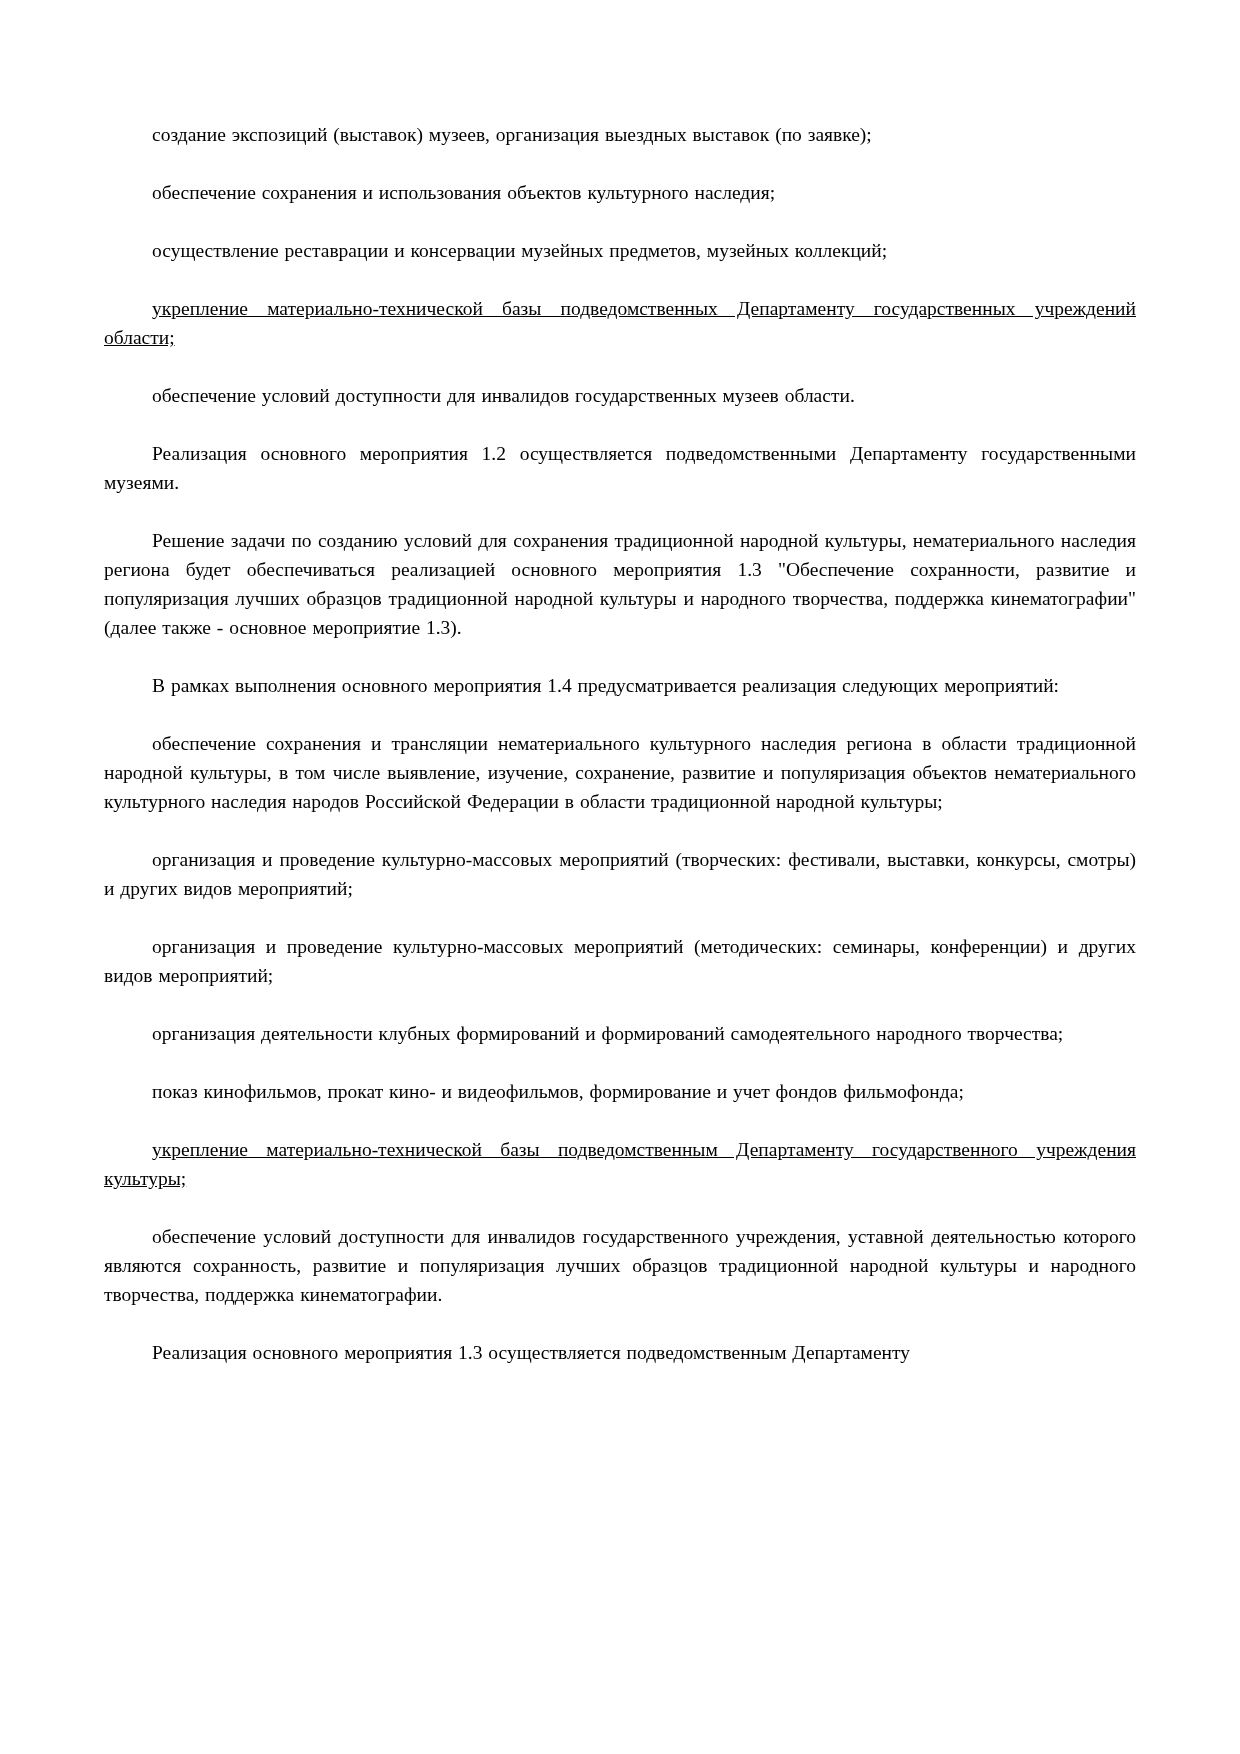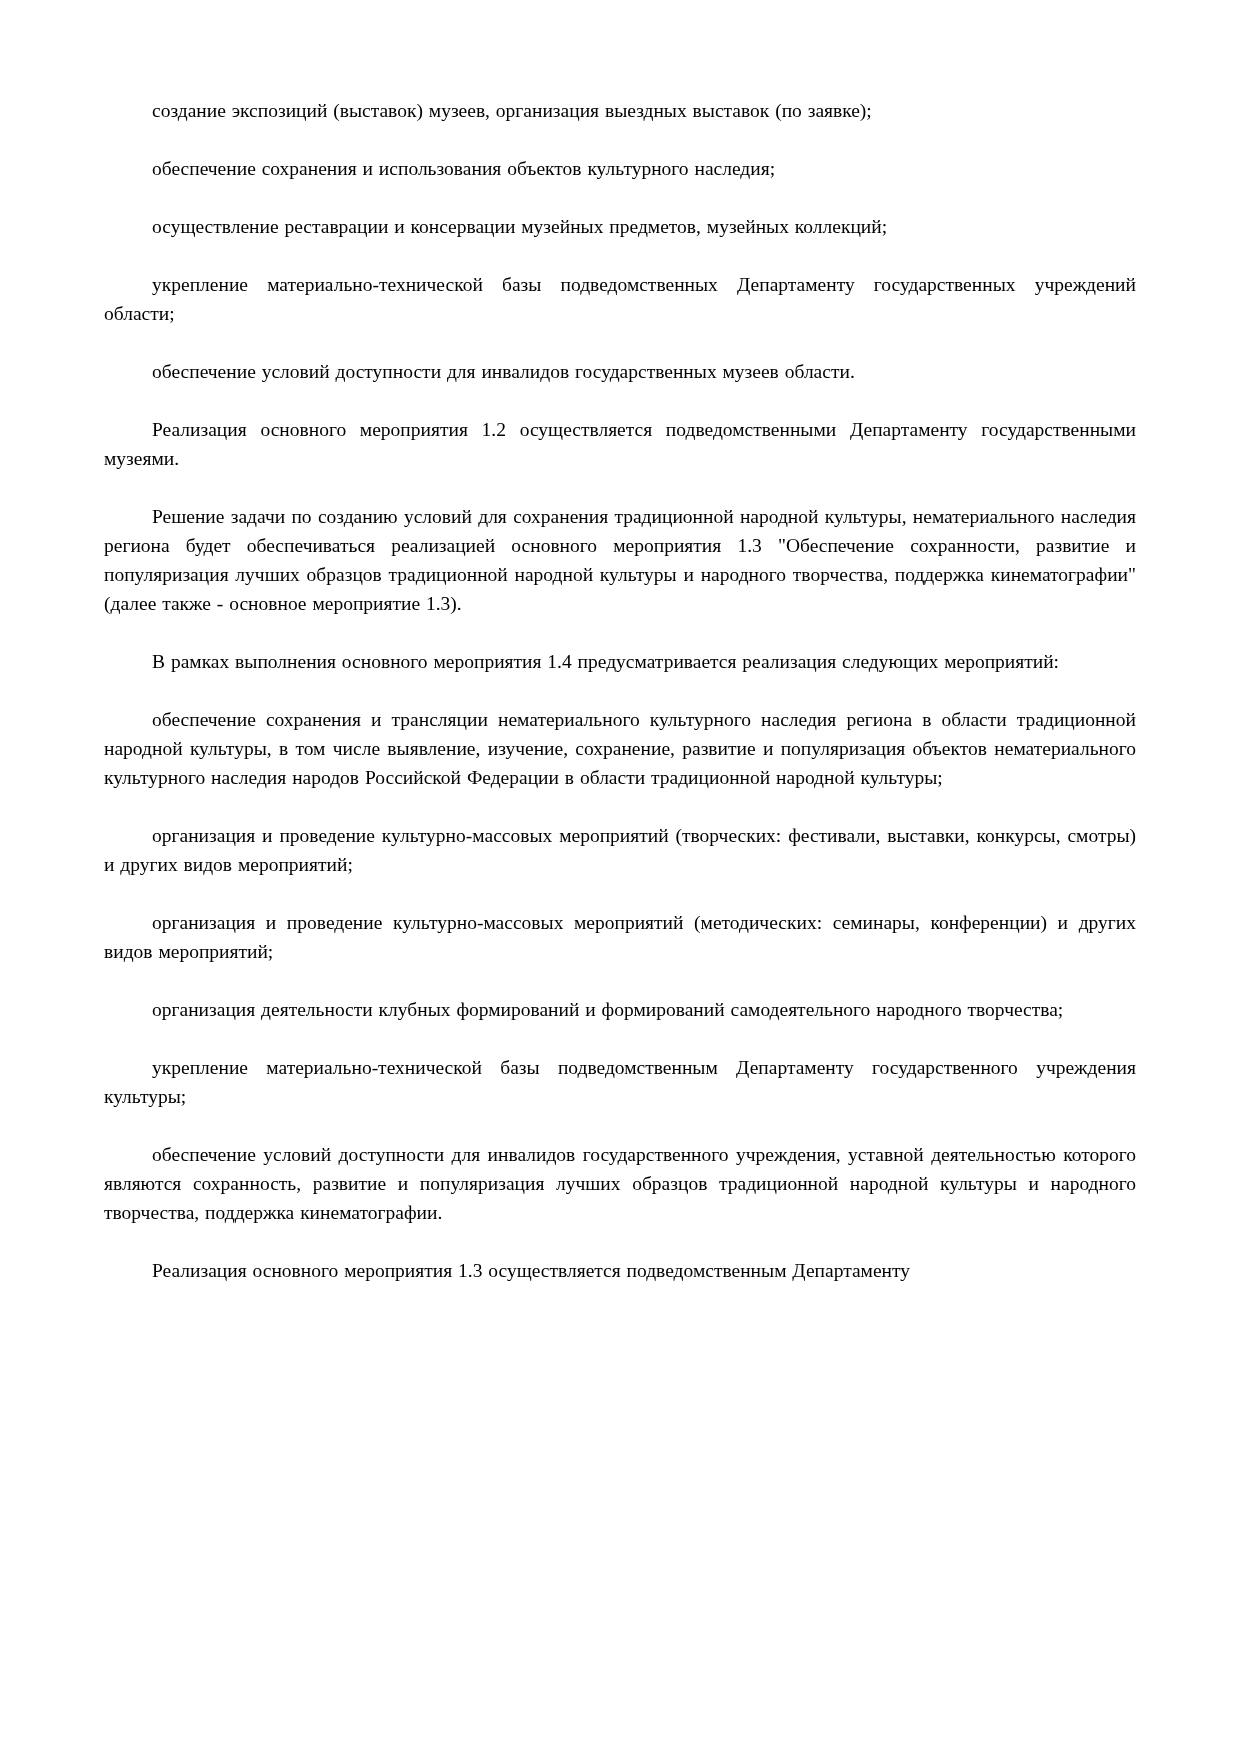--- a/index.html
+++ b/index.html
@@ -11,50 +11,52 @@
     width: 1240px;
     height: 1754px;
     overflow: hidden;
     font-family: "Liberation Serif", "DejaVu Serif", serif;
     color: #000000;
   }
   .page {
     box-sizing: border-box;
     width: 1240px;
     height: 1754px;
-    padding: 96px 104px 60px 104px;
+    padding: 120px 104px 60px 104px;
     background: #ffffff;
     border-radius: 27px;
   }
   .doc p {
     margin: 0 0 29px 0;
     font-size: 19.5px;
     line-height: 29px;
     text-align: justify;
     text-indent: 48px;
     word-spacing: 1px;
   }
   .doc p.wide-spacing {
     word-spacing: 8px;
+    text-decoration: underline;
   }
 </style>
 </head>
 <body>
 
 <div class="page">
   <div class="doc">
     <p>создание экспозиций (выставок) музеев, организация выездных выставок (по заявке);</p>
     <p>обеспечение сохранения и использования объектов культурного наследия;</p>
     <p>осуществление реставрации и консервации музейных предметов, музейных коллекций;</p>
     <p class="wide-spacing">укрепление материально-технической базы подведомственных Департаменту государственных учреждений области;</p>
     <p>обеспечение условий доступности для инвалидов государственных музеев области.</p>
     <p>Реализация основного мероприятия 1.2 осуществляется подведомственными Департаменту государственными музеями.</p>
     <p>Решение задачи по созданию условий для сохранения традиционной народной культуры, нематериального наследия региона будет обеспечиваться реализацией основного мероприятия 1.3 "Обеспечение сохранности, развитие и популяризация лучших образцов традиционной народной культуры и народного творчества, поддержка кинематографии" (далее также - основное мероприятие 1.3).</p>
     <p>В рамках выполнения основного мероприятия 1.4 предусматривается реализация следующих мероприятий:</p>
     <p>обеспечение сохранения и трансляции нематериального культурного наследия региона в области традиционной народной культуры, в том числе выявление, изучение, сохранение, развитие и популяризация объектов нематериального культурного наследия народов Российской Федерации в области традиционной народной культуры;</p>
     <p>организация и проведение культурно-массовых мероприятий (творческих: фестивали, выставки, конкурсы, смотры) и других видов мероприятий;</p>
     <p>организация и проведение культурно-массовых мероприятий (методических: семинары, конференции) и других видов мероприятий;</p>
     <p>организация деятельности клубных формирований и формирований самодеятельного народного творчества;</p>
+    <p>показ кинофильмов, прокат кино- и видеофильмов, формирование и учет фондов фильмофонда;</p>
     <p class="wide-spacing">укрепление материально-технической базы подведомственным Департаменту государственного учреждения культуры;</p>
     <p>обеспечение условий доступности для инвалидов государственного учреждения, уставной деятельностью которого являются сохранность, развитие и популяризация лучших образцов традиционной народной культуры и народного творчества, поддержка кинематографии.</p>
     <p>Реализация основного мероприятия 1.3 осуществляется подведомственным Департаменту</p>
   </div>
 </div>
 
 </body></html>

